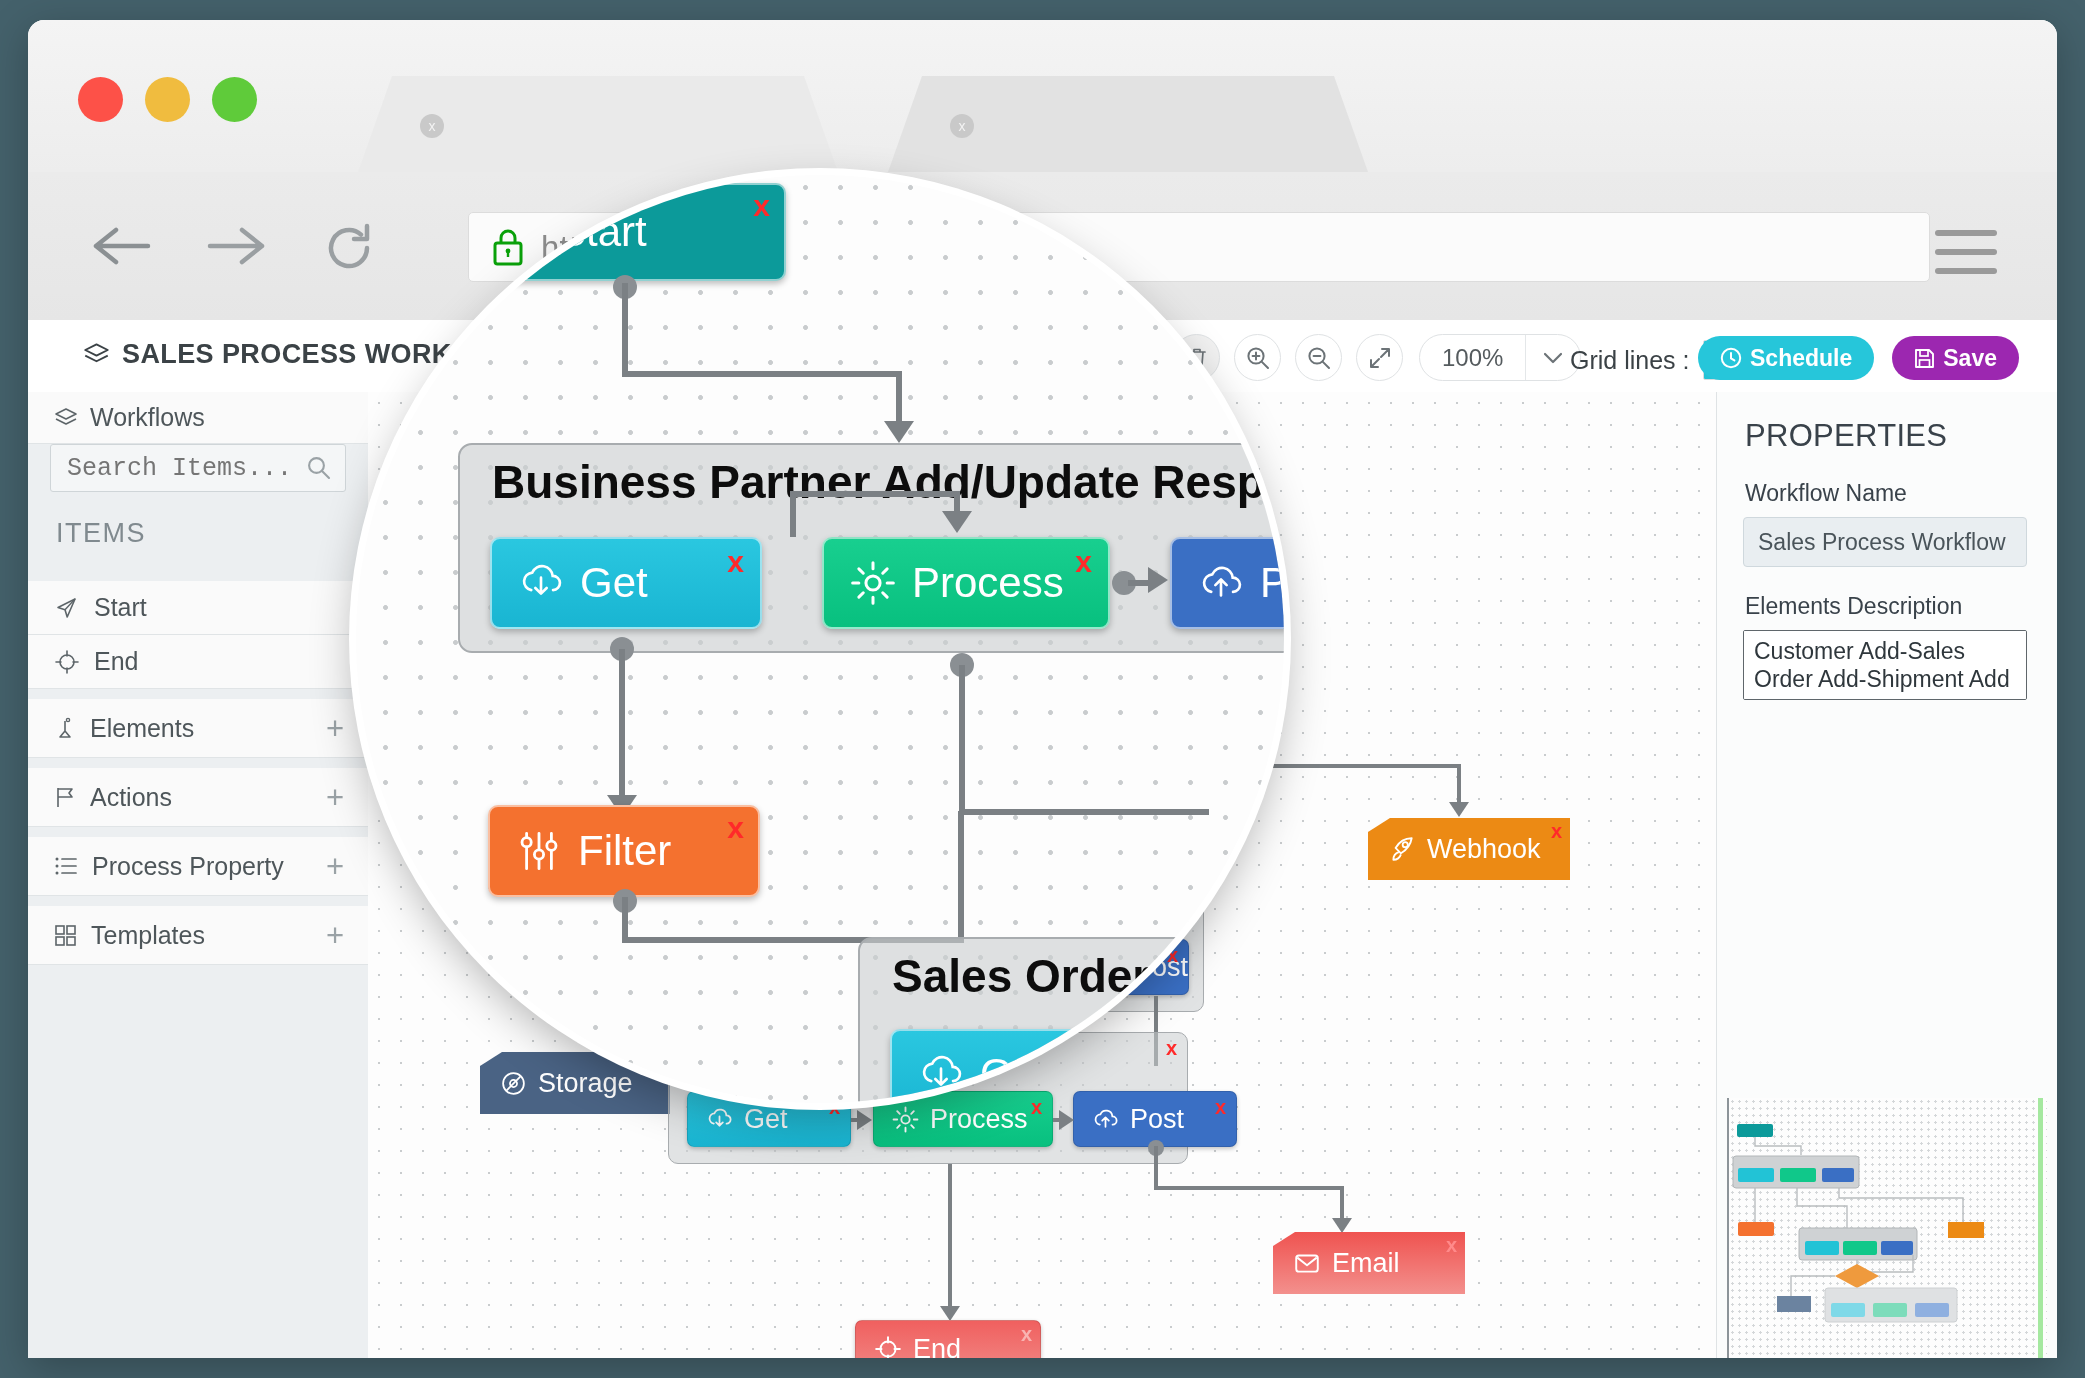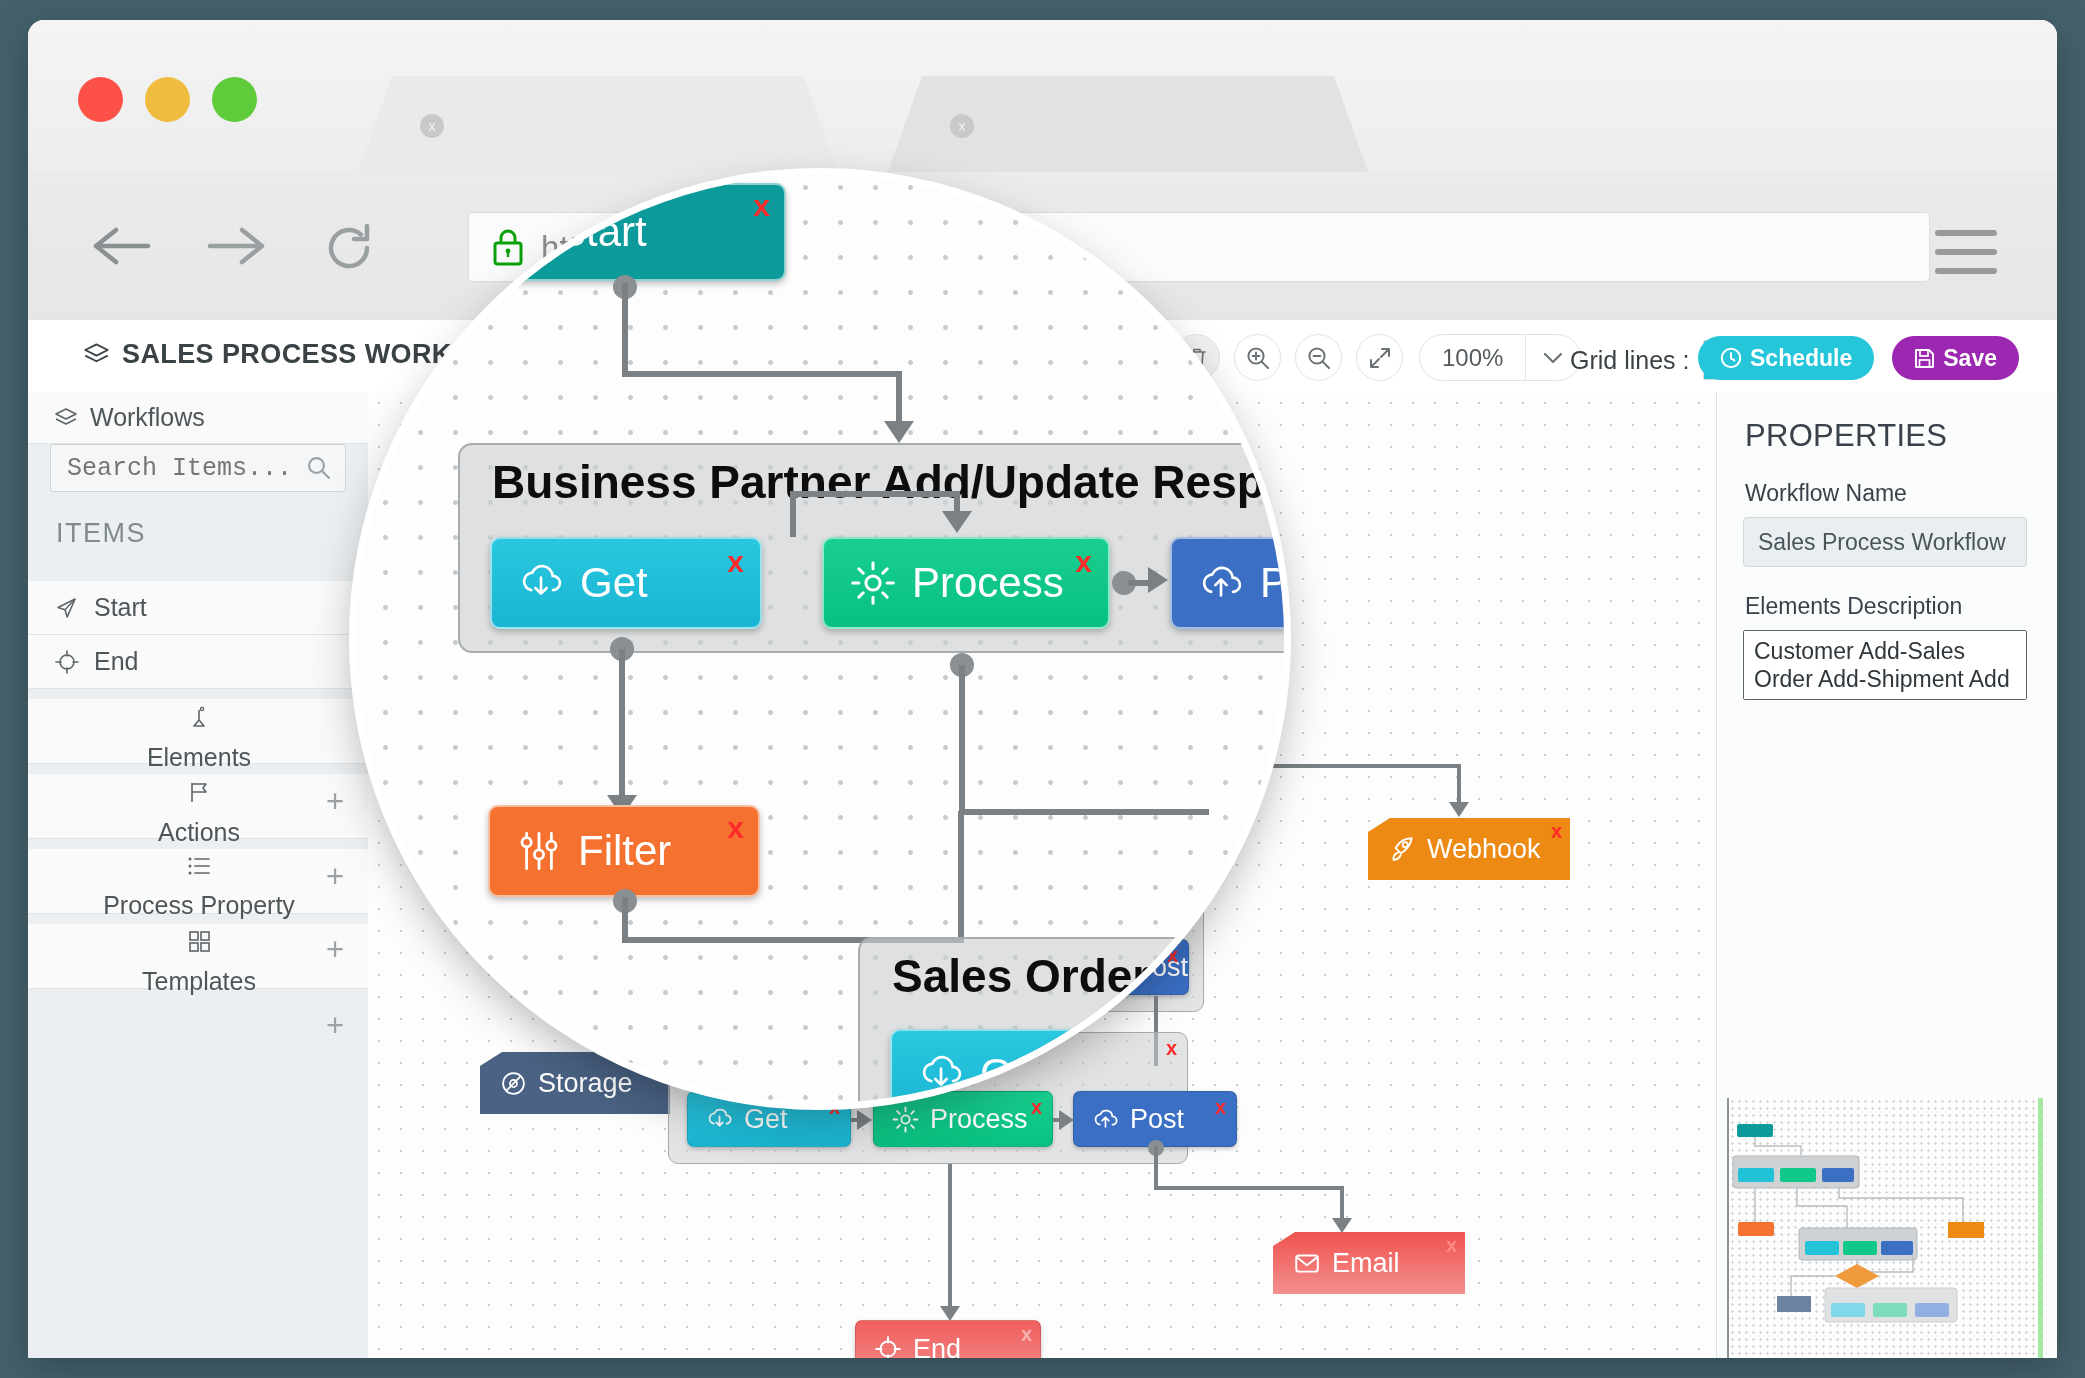--- a/index.html
+++ b/index.html
@@ -133,22 +133,22 @@
   }
   #search-icon{position:absolute;right:14px;top:11px;color:#9aa2a6;}
   .item-row{
     height:53px;background:#fafafa;border-bottom:1px solid #e0e4e6;
     display:flex;align-items:center;padding-left:26px;gap:14px;
     font-size:25px;color:#4e565a;
   }
   #item-start{margin-top:18px;}
   .group-row{
     height:58px;background:#fafafa;border-bottom:1px solid #e0e4e6;
-    display:flex;align-items:center;padding:6px 24px 0 26px;gap:14px;
-    font-size:25px;color:#4e565a;margin-top:10px;flex-direction:column;
+    display:flex;align-items:center;padding:0 24px 0 26px;gap:14px;
+    font-size:25px;color:#4e565a;margin-top:10px;
   }
   .group-row .plus{margin-left:auto;font-size:31px;color:#9aa2a6;line-height:1;}
 
   
   #canvas{
     position:absolute;left:340px;top:72px;right:340px;bottom:0;
     background-color:#fdfdfd;
     background-image:radial-gradient(#c9ccce 1.4px, transparent 1.5px);
     background-size:22px 22px;
     overflow:hidden;

